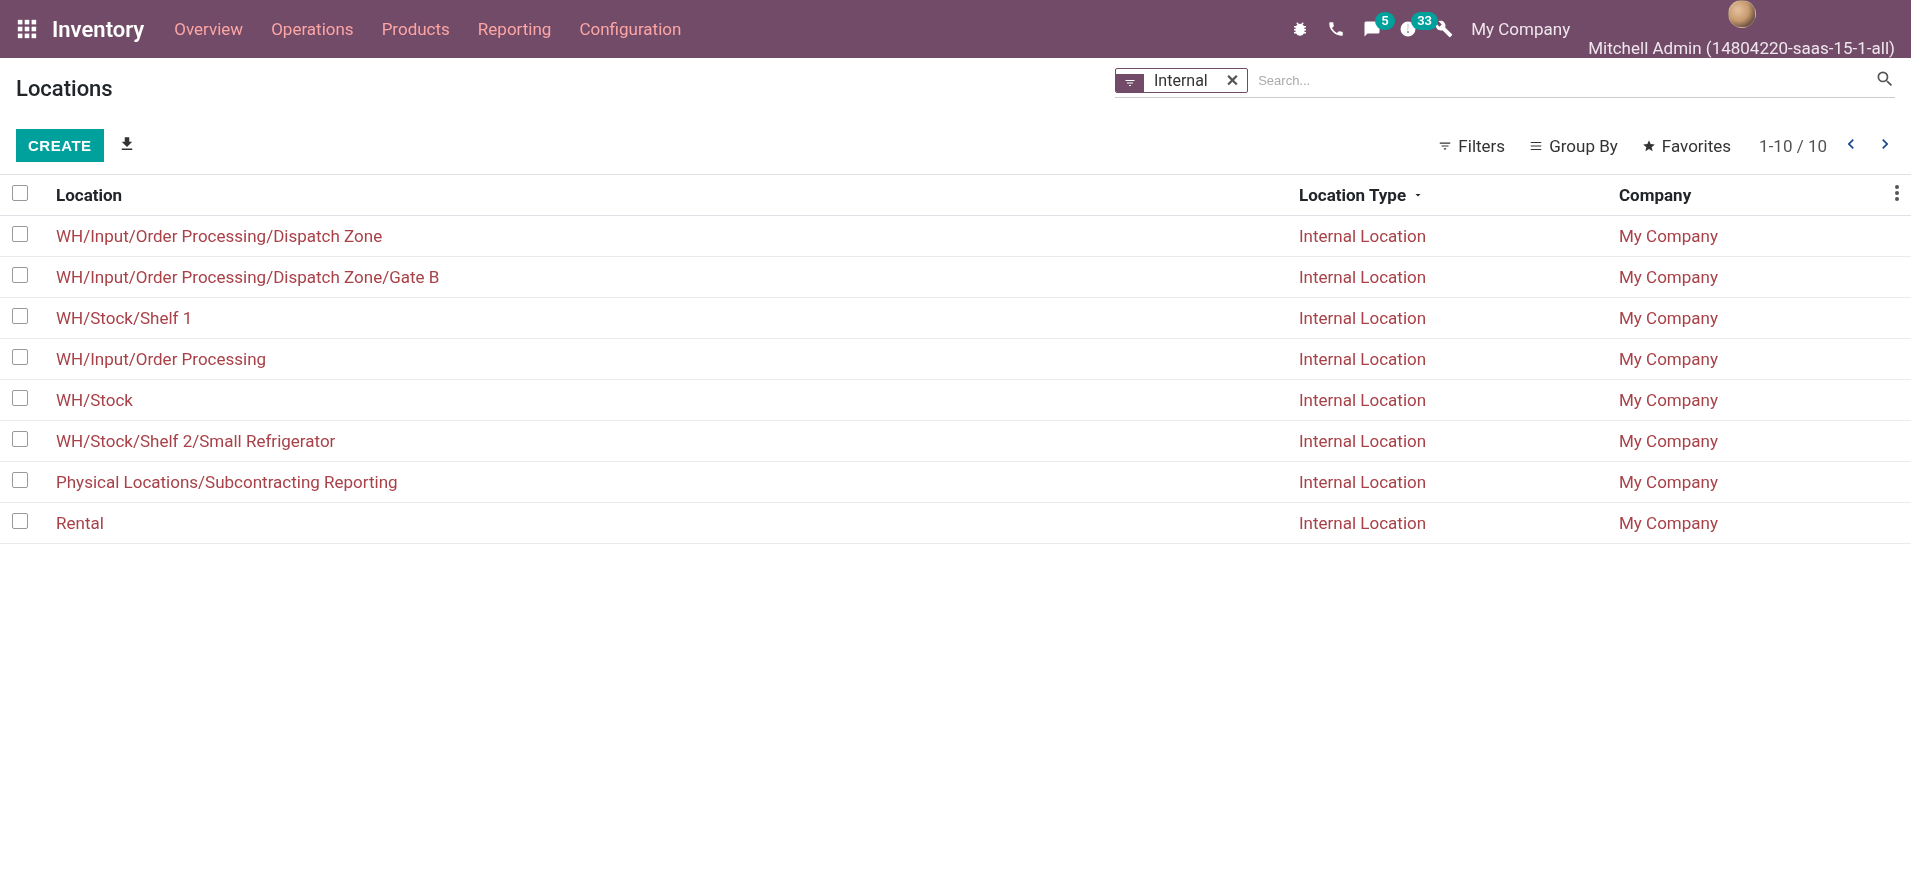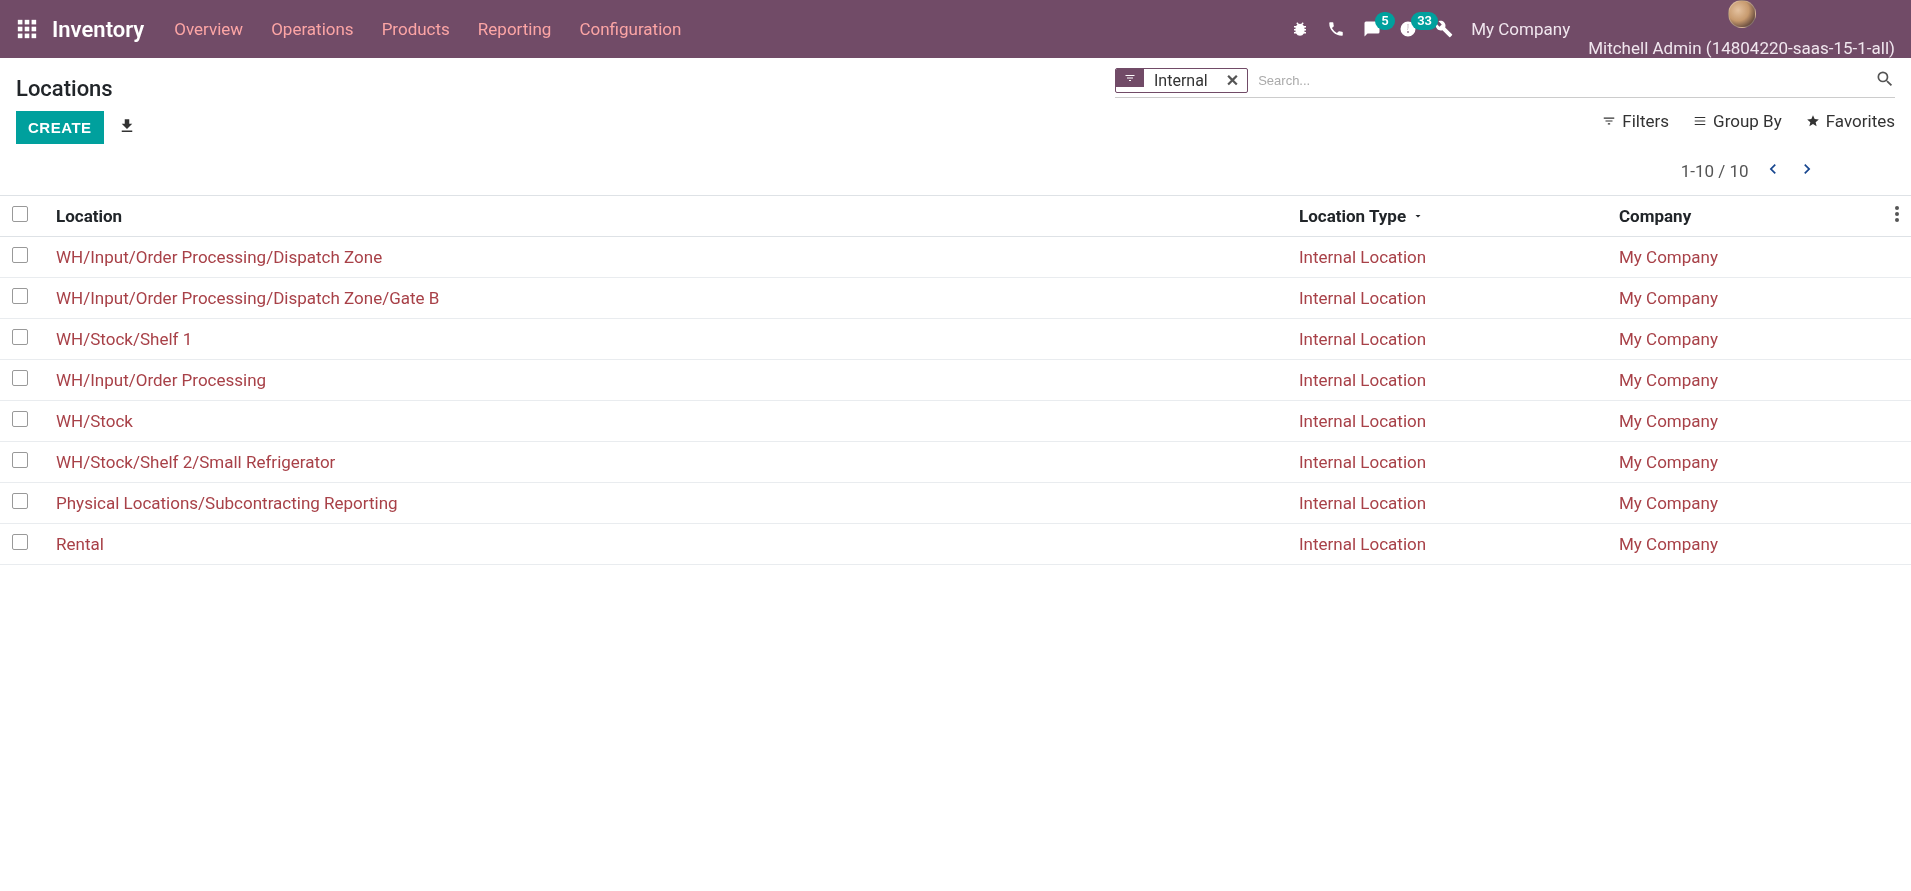--- a/index.html
+++ b/index.html
@@ -18,37 +18,37 @@
     .top-nav .badge { position:absolute; top:-8px; left:12px; background:#00a09d; color:#fff; font-size:13px; border-radius:20px; padding:0 6px; line-height:18px; font-weight:600; }
     .top-nav .company { font-size:17px; cursor:pointer; color:#f0e6ee; }
     .top-nav .user { display:flex; align-items:center; gap:10px; cursor:pointer; font-size:17px; color:#f0e6ee;flex-direction:column; }
     .avatar { width:28px; height:28px; border-radius:50%; background: radial-gradient(circle at 35% 35%, #e4c2a0 0%, #c79a6e 45%, #5e443a 80%); border:1px solid rgba(255,255,255,0.25); }
 
     
     .control-panel { padding:10px 16px 0 16px; }
     .cp-top { display:flex; justify-content:space-between; align-items:flex-start; }
     .page-title { font-size:22px; color:#212529; font-weight:500; padding:8px 0; }
     .search-wrap { display:flex; align-items:center; border-bottom:1px solid #ccc; width:780px; padding-bottom:4px; }
-    .search-facet { display:flex; align-items:flex-start; border:1px solid #714b67; border-radius:2px; overflow:hidden; font-size:16px; }
+    .search-facet { display:flex; align-items:flex-end; border:1px solid #714b67; border-radius:2px; overflow:hidden; font-size:16px; }
     .facet-icon-box { background:#714b67; color:#fff; padding:3px 8px; display:flex; align-items:center; }
     .facet-icon-box svg { width:12px; height:12px; fill:#fff; }
     .facet-label { padding:2px 10px; color:#333; }
     .facet-remove { padding:2px 8px; color:#555; cursor:pointer; font-weight:bold; }
     .search-input { flex:1; border:none; outline:none; font-size:13px; padding:4px 10px; color:#555; }
     .search-input::placeholder { color:#aaa; }
     .search-btn { margin-left:auto; cursor:pointer; }
     .search-btn svg { width:20px; height:20px; fill:#555; }
 
-    .cp-bottom { display:flex; justify-content:space-between; align-items:flex-start; margin-top:2px; padding-bottom:12px; }
+    .cp-bottom { display:flex; justify-content:space-between; align-items:center; margin-top:20px; padding-bottom:12px; }
     .cp-left { display:flex; align-items:center; gap:14px; }
     .create-btn { background:#00a09d; color:#fff; border:none; padding:8px 12px; font-size:15px; font-weight:700; letter-spacing:0.5px; cursor:pointer; }
     .import-btn { cursor:pointer; }
     .import-btn svg { width:18px; height:18px; fill:#333; }
 
-    .cp-right { display:flex; align-items:center; gap:28px; font-size:17px; color:#333;flex-direction:column; }
+    .cp-right { display:flex; align-items:center; gap:28px; font-size:17px; color:#333; }
     .cp-filters { display:flex; gap:24px; }
     .cp-filters .fbtn { display:flex; align-items:center; gap:6px; cursor:pointer; }
     .cp-filters .fbtn svg { width:14px; height:14px; fill:#333; }
     .pager { display:flex; align-items:center; gap:14px; color:#555; }
     .pager .arrow { cursor:pointer; }
     .pager .arrow svg { width:20px; height:20px; fill:#17468f; }
 
     
     .tbl { width:100%; border-collapse:collapse; border-top:1px solid #dee2e6; }
     .tbl th, .tbl td { text-align:left; padding:10px 12px; font-size:17px; }

